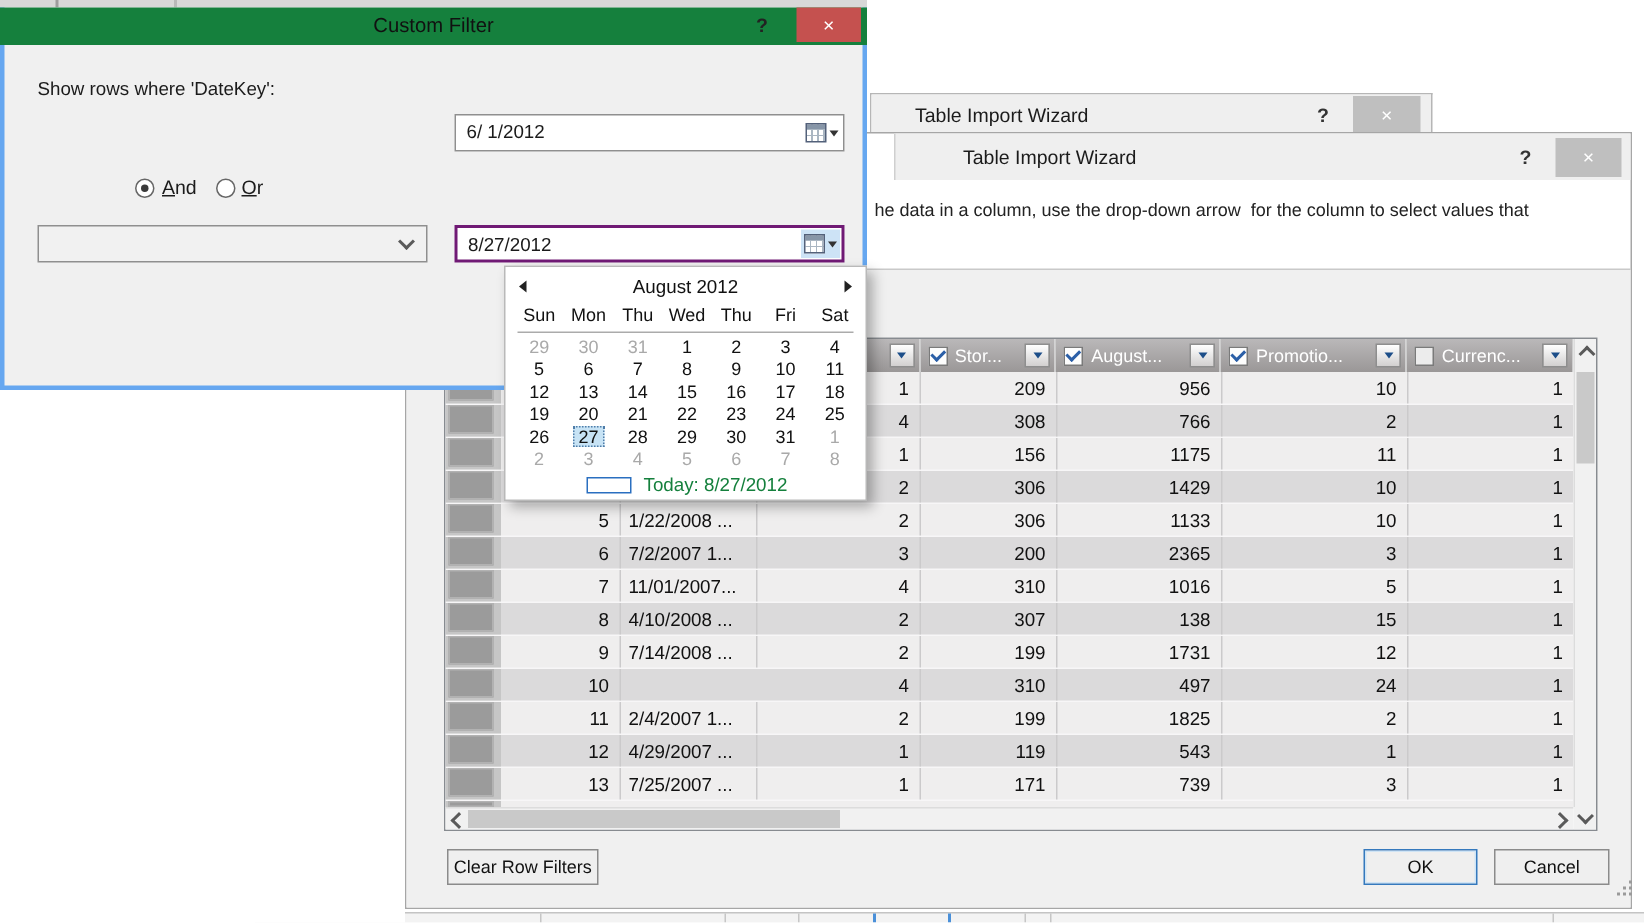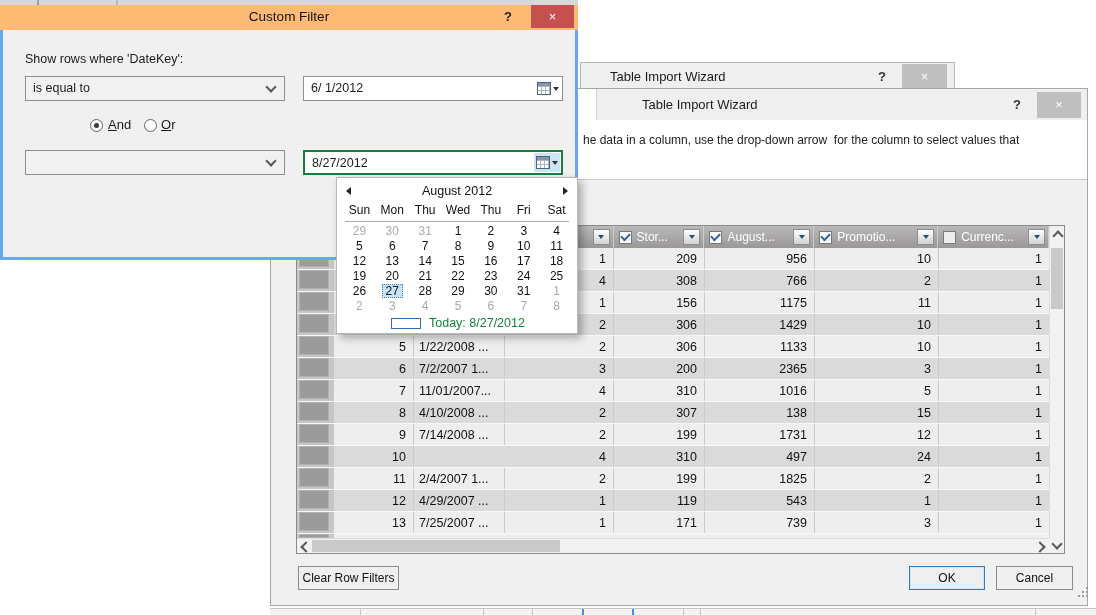--- a/index.html
+++ b/index.html
@@ -70,32 +70,32 @@
   .scorner{position:absolute;right:0;bottom:0;width:15px;height:15px;background:#f1f1f1;display:flex;align-items:center;justify-content:center;}
   
   .btn{position:absolute;height:24px;background:#efefef;border:1px solid #8b8b8b;box-sizing:border-box;text-align:center;line-height:22px;font-size:12px;color:#111;}
   .btn.clear{left:27px;top:477px;width:101px;}
   .btn.ok{left:638px;top:477px;width:76px;border:1px solid #3579bd;box-shadow:inset 0 0 0 1px #cfe4f5;}
   .btn.cancel{left:725px;top:477px;width:77px;}
   .grip{position:absolute;right:7px;bottom:8px;width:2px;height:2px;background:#9a9a9a;
     box-shadow:4px 0 #9a9a9a,8px 0 #9a9a9a,4px -4px #9a9a9a,8px -4px #9a9a9a,8px -8px #9a9a9a;}
   
   .dlg{left:0;top:5px;width:578px;height:255px;background:#f0f0f0;border:3px solid #66a7f0;border-top:none;box-sizing:border-box;z-index:5;}
-  .dlg .tbar{position:relative;height:25px;background:#fdba74;margin:0 -3px;padding:0 3px;}
+  .dlg .tbar{position:relative;height:25px;background:#15803d;margin:0 -3px;padding:0 3px;}
   .dtitle{position:absolute;left:0;right:0;top:4px;text-align:center;font-size:13.5px;color:#111;}
   .dhelp{position:absolute;right:62px;top:4px;width:16px;text-align:center;font-weight:bold;font-size:13px;color:#222;}
   .dclose{position:absolute;right:4px;top:0;width:43px;height:23px;background:#c5514f;color:#fff;text-align:center;line-height:23px;font-size:13px;}
   .prompt{position:absolute;left:22px;top:47px;font-size:12.5px;}
   .combo{position:absolute;width:260px;height:25px;background:#f1f1f1;border:1px solid #8f8f8f;box-sizing:border-box;}
   .combo .val{position:absolute;left:7px;top:4px;font-size:12.5px;}
   .combo .chv{position:absolute;right:9px;top:9px;}
   .datef{position:absolute;width:260px;height:25px;background:#fff;border:1px solid #8f8f8f;box-sizing:border-box;}
   .datef .val{position:absolute;left:7px;top:4px;font-size:12.5px;}
   .dbtn{position:absolute;right:1px;top:1px;bottom:1px;width:26px;display:flex;align-items:center;justify-content:center;gap:2px;}
-  .datef.focus{border:2px solid #15803d;}
+  .datef.focus{border:2px solid #701a75;}
   .datef.focus .dbtn{background:#cde3f6;}
   .radio{position:absolute;width:13px;height:13px;border-radius:50%;background:#fff;border:1px solid #666;box-sizing:border-box;}
   .radio .dot{position:absolute;left:3px;top:3px;width:5px;height:5px;border-radius:50%;background:#3a3a3a;display:none;}
   .radio.on .dot{display:block;}
   .rlbl{position:absolute;font-size:13px;display:inline-block;}
   .rlbl::first-letter{text-decoration:underline;}
   
   .calpop{left:336px;top:177px;width:242px;height:157px;background:#fff;border:1px solid #b9b9b9;box-sizing:border-box;box-shadow:4px 4px 8px rgba(0,0,0,0.3);z-index:6;}
   .cnav{position:absolute;left:0;right:0;top:5px;height:16px;}
   .ctitle{position:absolute;left:0;right:0;text-align:center;top:1px;font-size:12.5px;color:#111;}
@@ -377,24 +377,20 @@
   </div>
 
   <div class="abs dlg">
     <div class="tbar">
       <span class="dtitle">Custom Filter</span>
       <span class="dhelp">?</span>
       <span class="dclose">×</span>
     </div>
     <div class="prompt">Show rows where 'DateKey':</div>
 
-    <div class="combo" style="left:22px;top:71px;">
-      <span class="val">is equal to</span>
-      <span class="chv down"></span>
-    </div>
     <div class="datef" style="left:300px;top:71px;">
       <span class="val">6/ 1/2012</span>
       <span class="dbtn">
         <span class="calico"></span>
         <span class="tdown" style="border-top-color:#333;"></span>
       </span>
     </div>
 
     <span class="radio on" style="left:87px;top:114px;">
         <span class="dot"></span>

